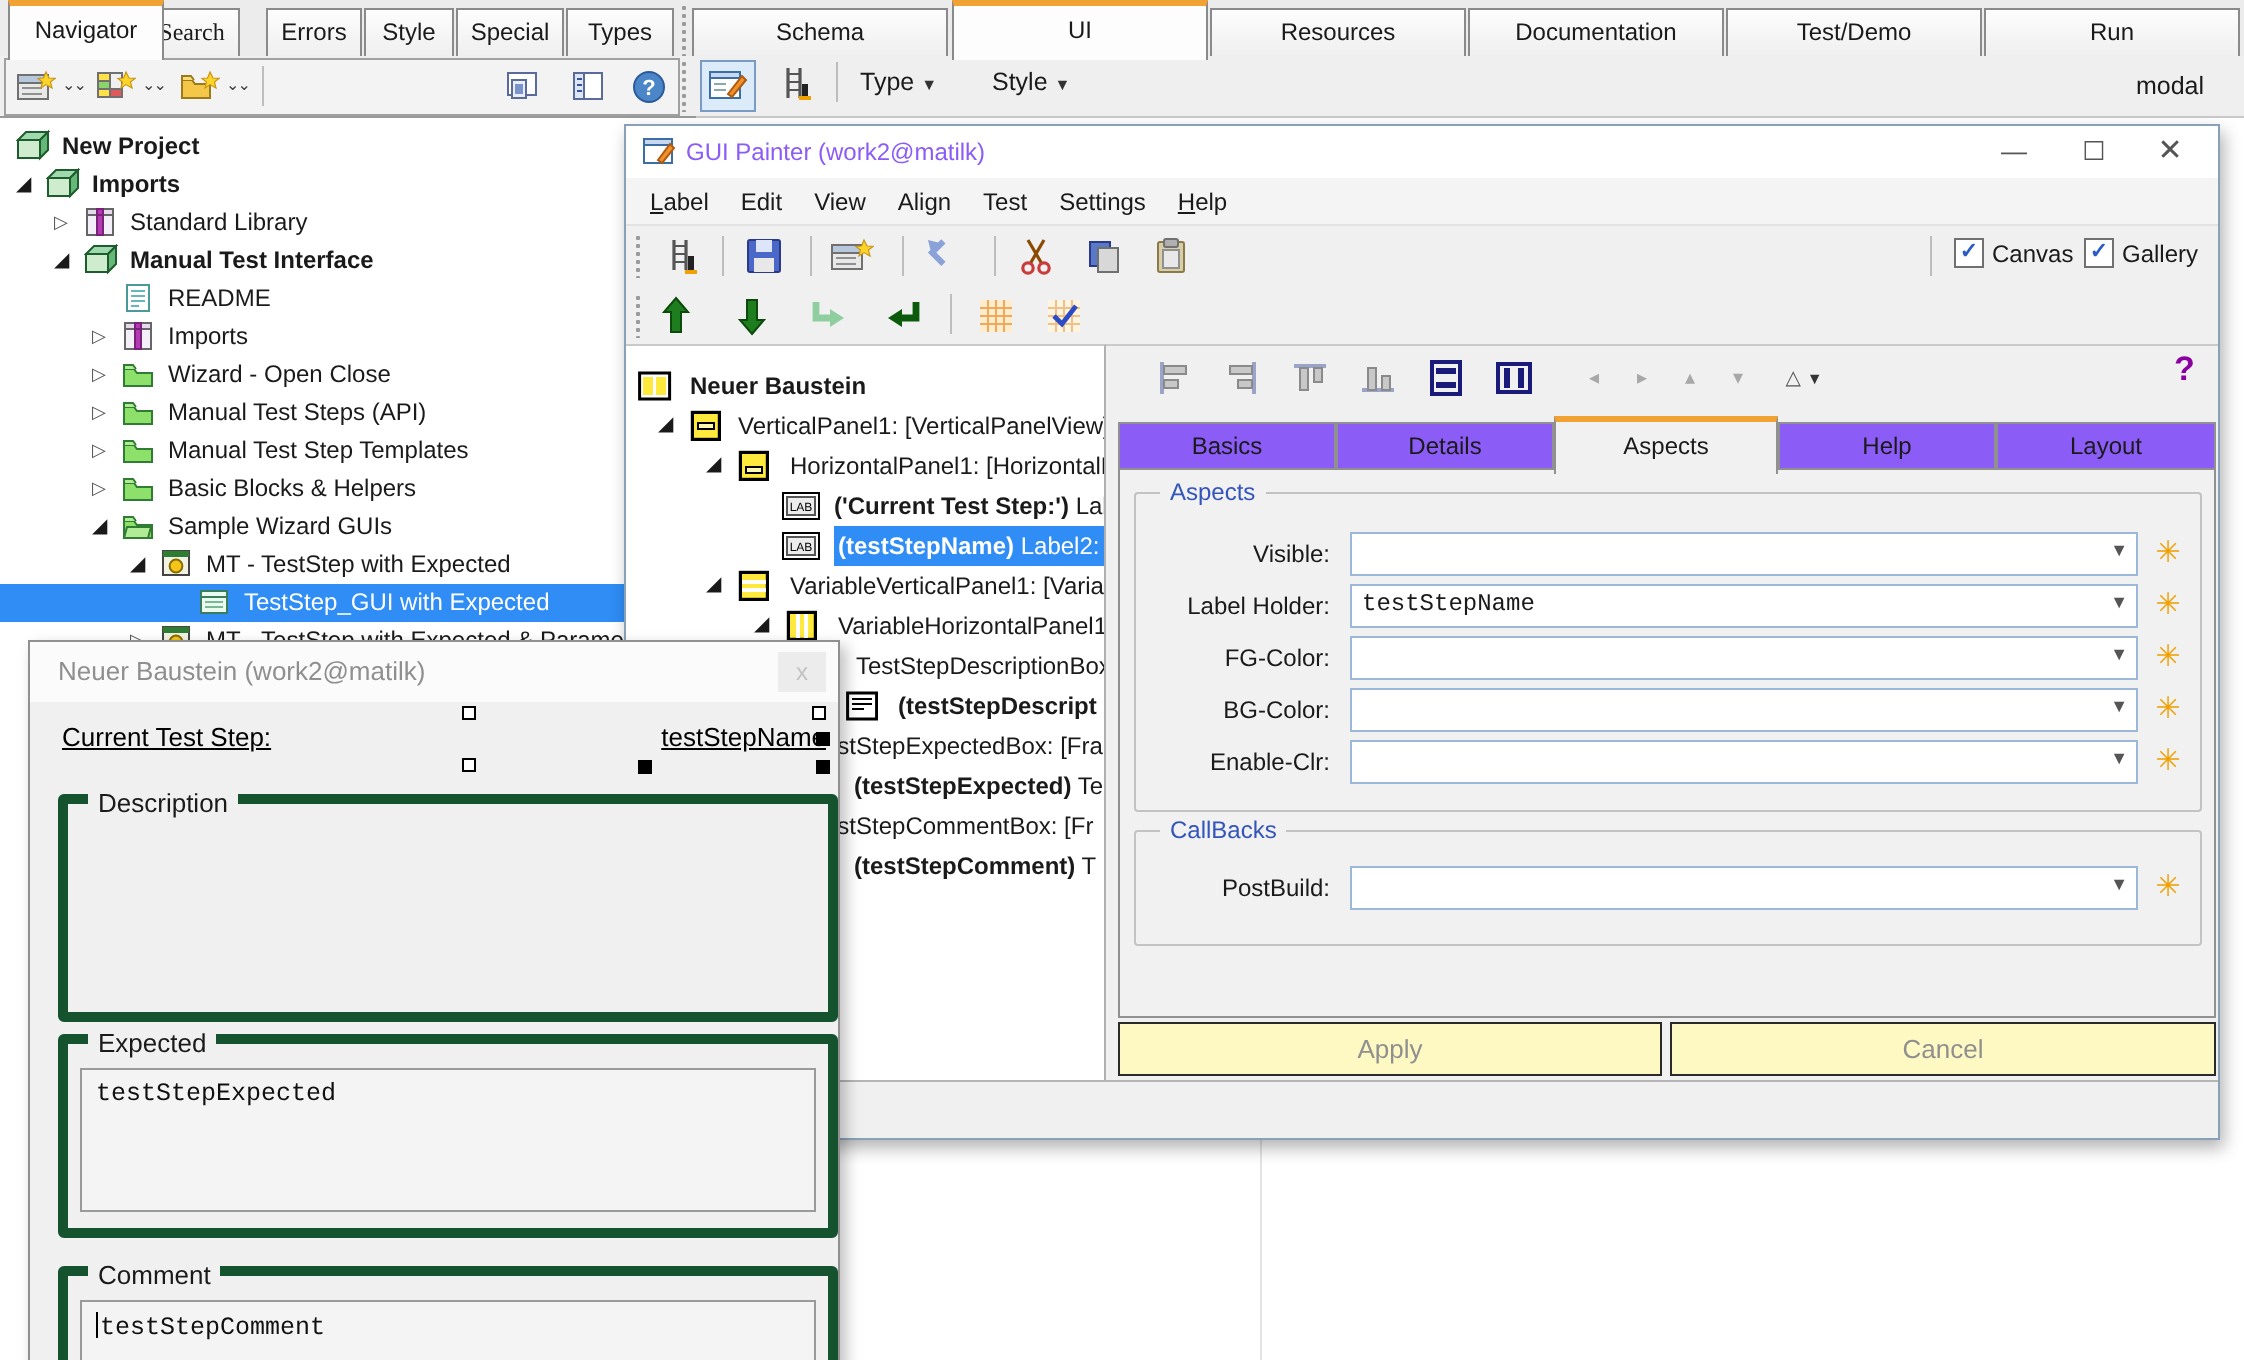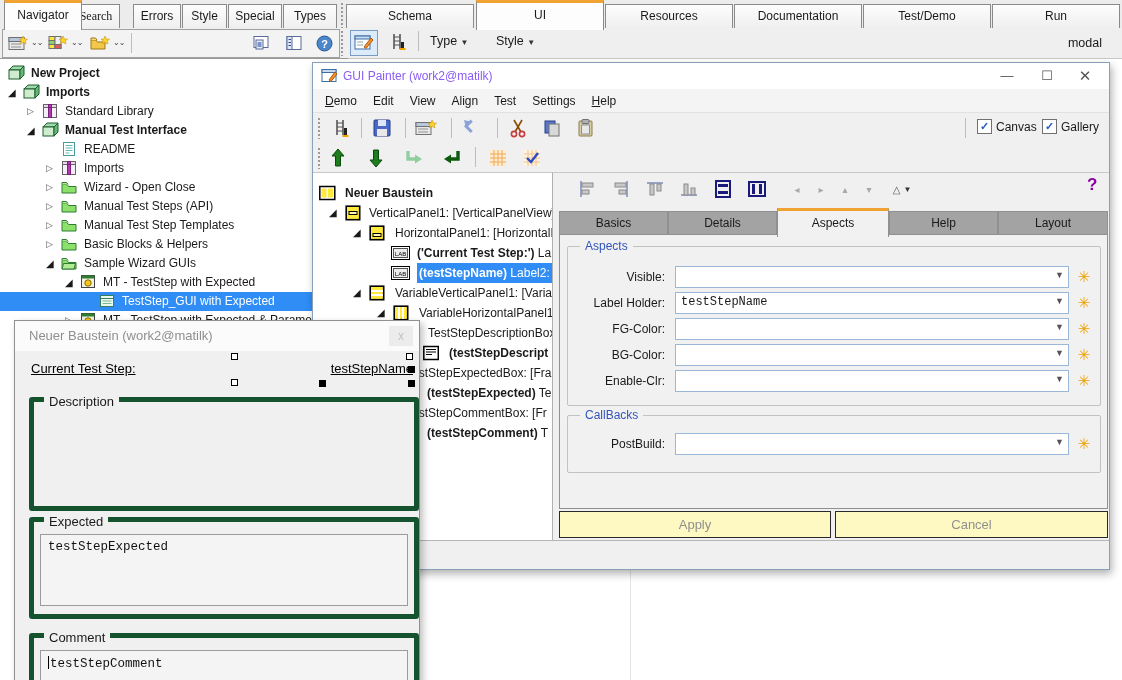--- a/index.html
+++ b/index.html
@@ -60,21 +60,21 @@
   .prow{position:absolute;left:0;width:239px;height:20px;line-height:20px;font-size:12px;white-space:nowrap;}
   .prow .ptxt{position:absolute;top:0;}
   .prow .pfx{font-weight:bold;}
   .prow.sel .ptxt{background:#2f8df5;color:#fff;padding:0 3px 0 2px;right:0;}
 
   
   .props-bg{position:absolute;top:109px;left:240px;right:0;bottom:29px;background:#f0f0f0;border-top:1px solid #c9c9c9;}
   .aico{position:absolute;top:2px;width:28px;height:24px;display:flex;align-items:center;justify-content:center;}
   .helpq{position:absolute;top:0px;font-size:17px;font-weight:bold;color:#8b00a0;}
   .ptab{position:absolute;top:3px;height:22px;line-height:22px;text-align:center;font-size:12px;
-        background:#a3a3a3;border:1px solid #909090;border-bottom:none;}
+        background:#8b5cf6;border:1px solid #909090;border-bottom:none;}
   .ptab.active{top:0;height:26px;line-height:24px;border-top:3px solid #f0a232;background:#f1f1f1;z-index:4;}
   .ppanel{position:absolute;left:246px;top:171px;width:547px;height:273px;background:#f1f1f1;border:1px solid #909090;}
   .gbox{position:absolute;border:1px solid #c2c2c2;border-radius:2px;}
   .gbox .gttl{position:absolute;top:-8px;left:12px;background:#f1f1f1;padding:0 5px;font-size:12px;color:#3355bb;}
   .frow-lbl{position:absolute;width:106px;text-align:right;font-size:12px;line-height:22px;}
   .combo{position:absolute;width:392px;height:20px;background:#fff;border:1px solid #9cb8d8;}
   .combo .cval{position:absolute;left:5px;top:2px;font-family:"Liberation Mono",monospace;font-size:12px;}
   .combo .carr{position:absolute;right:4px;top:3px;font-size:9px;color:#555;}
   .gear{position:absolute;width:18px;height:18px;color:#f0a000;font-size:15px;line-height:18px;text-align:center;}
   .bigbtn{position:absolute;top:448px;height:25px;background:#fef9c3;border:1px solid #2a2a2a;
@@ -349,21 +349,21 @@
             <rect x="1" y="1.5" width="14" height="12" fill="#fff" stroke="#3a6ea5"></rect>
             <rect x="1" y="1.5" width="14" height="3" fill="#c8d8ee" stroke="#3a6ea5"></rect>
             <polygon points="8,12 14,4 16,6 10,13.5" fill="#f0922a" stroke="#b05a10"></polygon>
           </svg></span>
       <span class="ttl">GUI Painter (work2@matilk)</span>
       <span class="winbtn" style="right:86px;">—</span>
       <span class="winbtn" style="right:46px;">☐</span>
       <span class="winbtn" style="right:8px;font-size:15px;">✕</span>
     </div>
     <div class="p-menu">
-      <span class="mitem accel">Demo</span>
+      <span class="mitem accel">Label</span>
       <span class="mitem">Edit</span>
       <span class="mitem">View</span>
       <span class="mitem">Align</span>
       <span class="mitem">Test</span>
       <span class="mitem">Settings</span>
       <span class="mitem accel">Help</span>
     </div>
 
     <div class="p-tb" style="top:49px;height:31px;border-top:1px solid #e2e2e2;">
       <div class="grip"></div>

